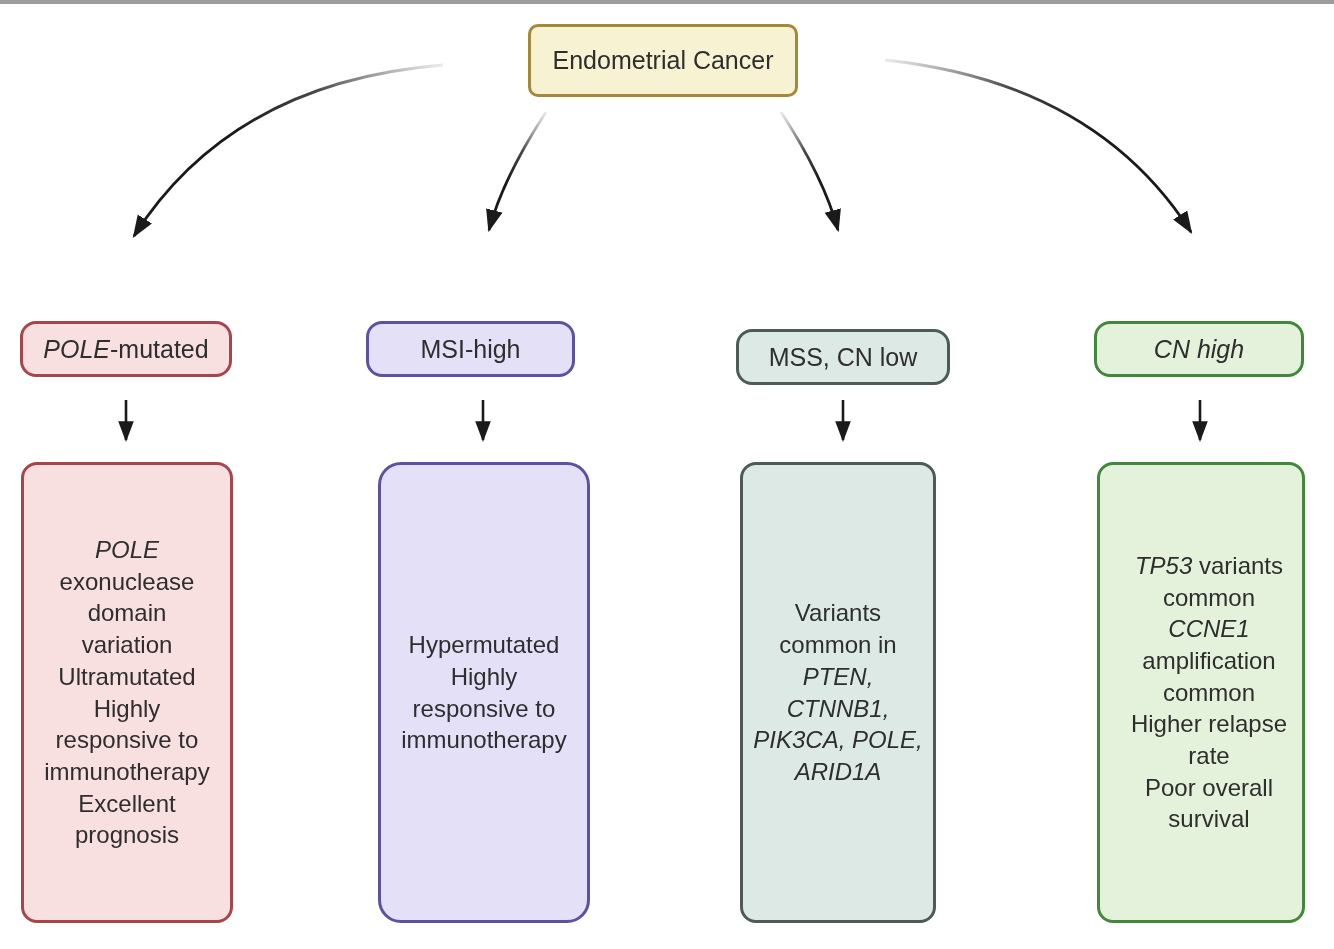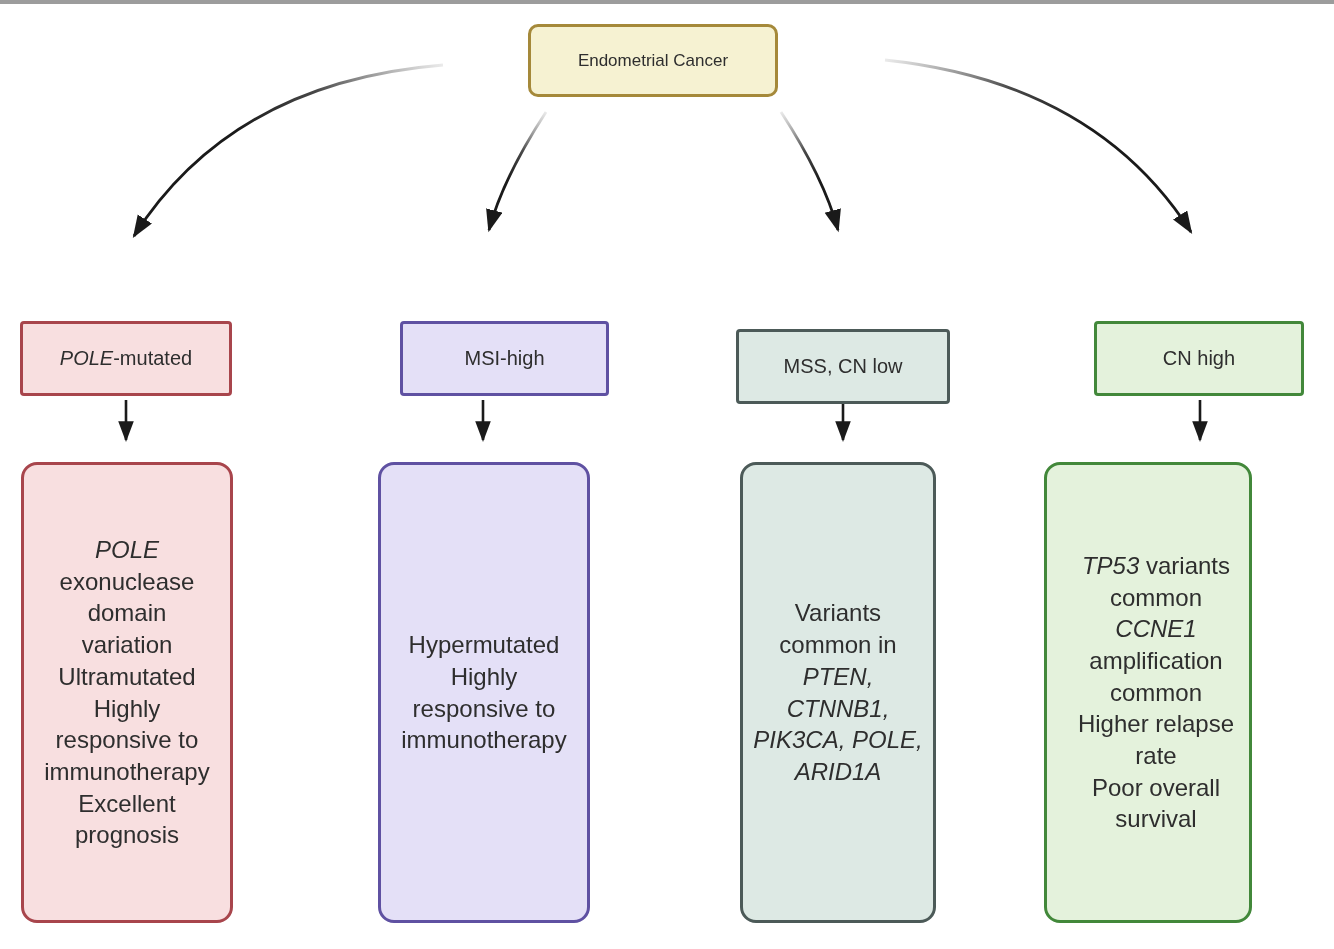--- a/index.html
+++ b/index.html
@@ -22,46 +22,46 @@
     box-sizing: border-box;
     border: 3px solid #000;
     display: flex;
     align-items: center;
     justify-content: center;
     text-align: center;
     color: #2e2e2e;
   }
   .root-node {
     left: 528px; top: 24px;
-    width: 250px; height: 73px;
+    width: 270px; height: 73px;
     border-radius: 10px;
-    font-size: 17px;
+    font-size: 25px;
   }
   .branch-header {
     top: 321px;
-    height: 75px;
-    border-radius: 4px;
-    font-size: 20px;
+    height: 56px;
+    border-radius: 16px;
+    font-size: 25px;
   }
   .hdr-pole { left: 20px;   width: 212px; }
-  .hdr-msi  { left: 400px;  width: 209px; text-align: right; }
+  .hdr-msi  { left: 366px;  width: 209px; text-align: right; }
   .hdr-mss  { left: 736px;  width: 214px; }
   .hdr-cn   { left: 1094px; width: 210px; }
   .detail-box {
     top: 462px;
     height: 461px;
     border-radius: 16px;
     font-size: 24px;
     line-height: 1.32;
     padding: 10px 4px;
   }
   .det-pole { left: 21px;   width: 212px; }
-  .det-msi  { left: 378px;  width: 212px; }
+  .det-msi  { left: 378px;  width: 212px; border-radius: 23px; }
   .det-mss  { left: 740px;  width: 196px; }
-  .det-cn   { left: 1044px; width: 208px; padding-left: 20px; }
+  .det-cn   { left: 1097px; width: 208px; padding-left: 20px; }
   .seg-text { white-space: pre-line; }
   .arrow-layer {
     position: absolute;
     top: 0; left: 0;
     width: 1334px; height: 949px;
     pointer-events: none;
   }
 </style>
 </head>
 <body>
@@ -114,21 +114,21 @@
 
   <div class="node branch-header hdr-pole" style="background-color: rgb(248, 223, 224); border-color: rgb(168, 69, 76);">
     <span class="seg-text"><i>POLE</i><span>-mutated</span></span>
   </div>
   <div class="node branch-header hdr-msi" style="background-color: rgb(228, 224, 247); border-color: rgb(95, 81, 162);">
     <span class="seg-text"><span>MSI-high</span></span>
   </div>
   <div class="node branch-header hdr-mss" style="background-color: rgb(221, 233, 228); border-color: rgb(76, 90, 88); margin-top: 8px;">
     <span class="seg-text"><span>MSS, CN low</span></span>
   </div>
-  <div class="node branch-header hdr-cn" style="background-color: rgb(228, 242, 220); border-color: rgb(66, 136, 58);">
+  <div class="node branch-header hdr-cn" style="background-color: rgb(228, 242, 220); border-color: rgb(66, 136, 58); font-style: italic;">
     <span class="seg-text"><span>CN high</span></span>
   </div>
 
   <div class="node detail-box det-pole" style="background-color: rgb(248, 223, 224); border-color: rgb(168, 69, 76);">
     <span class="seg-text"><i>POLE</i><span>
 exonuclease
 domain
 variation
 Ultramutated
 Highly

